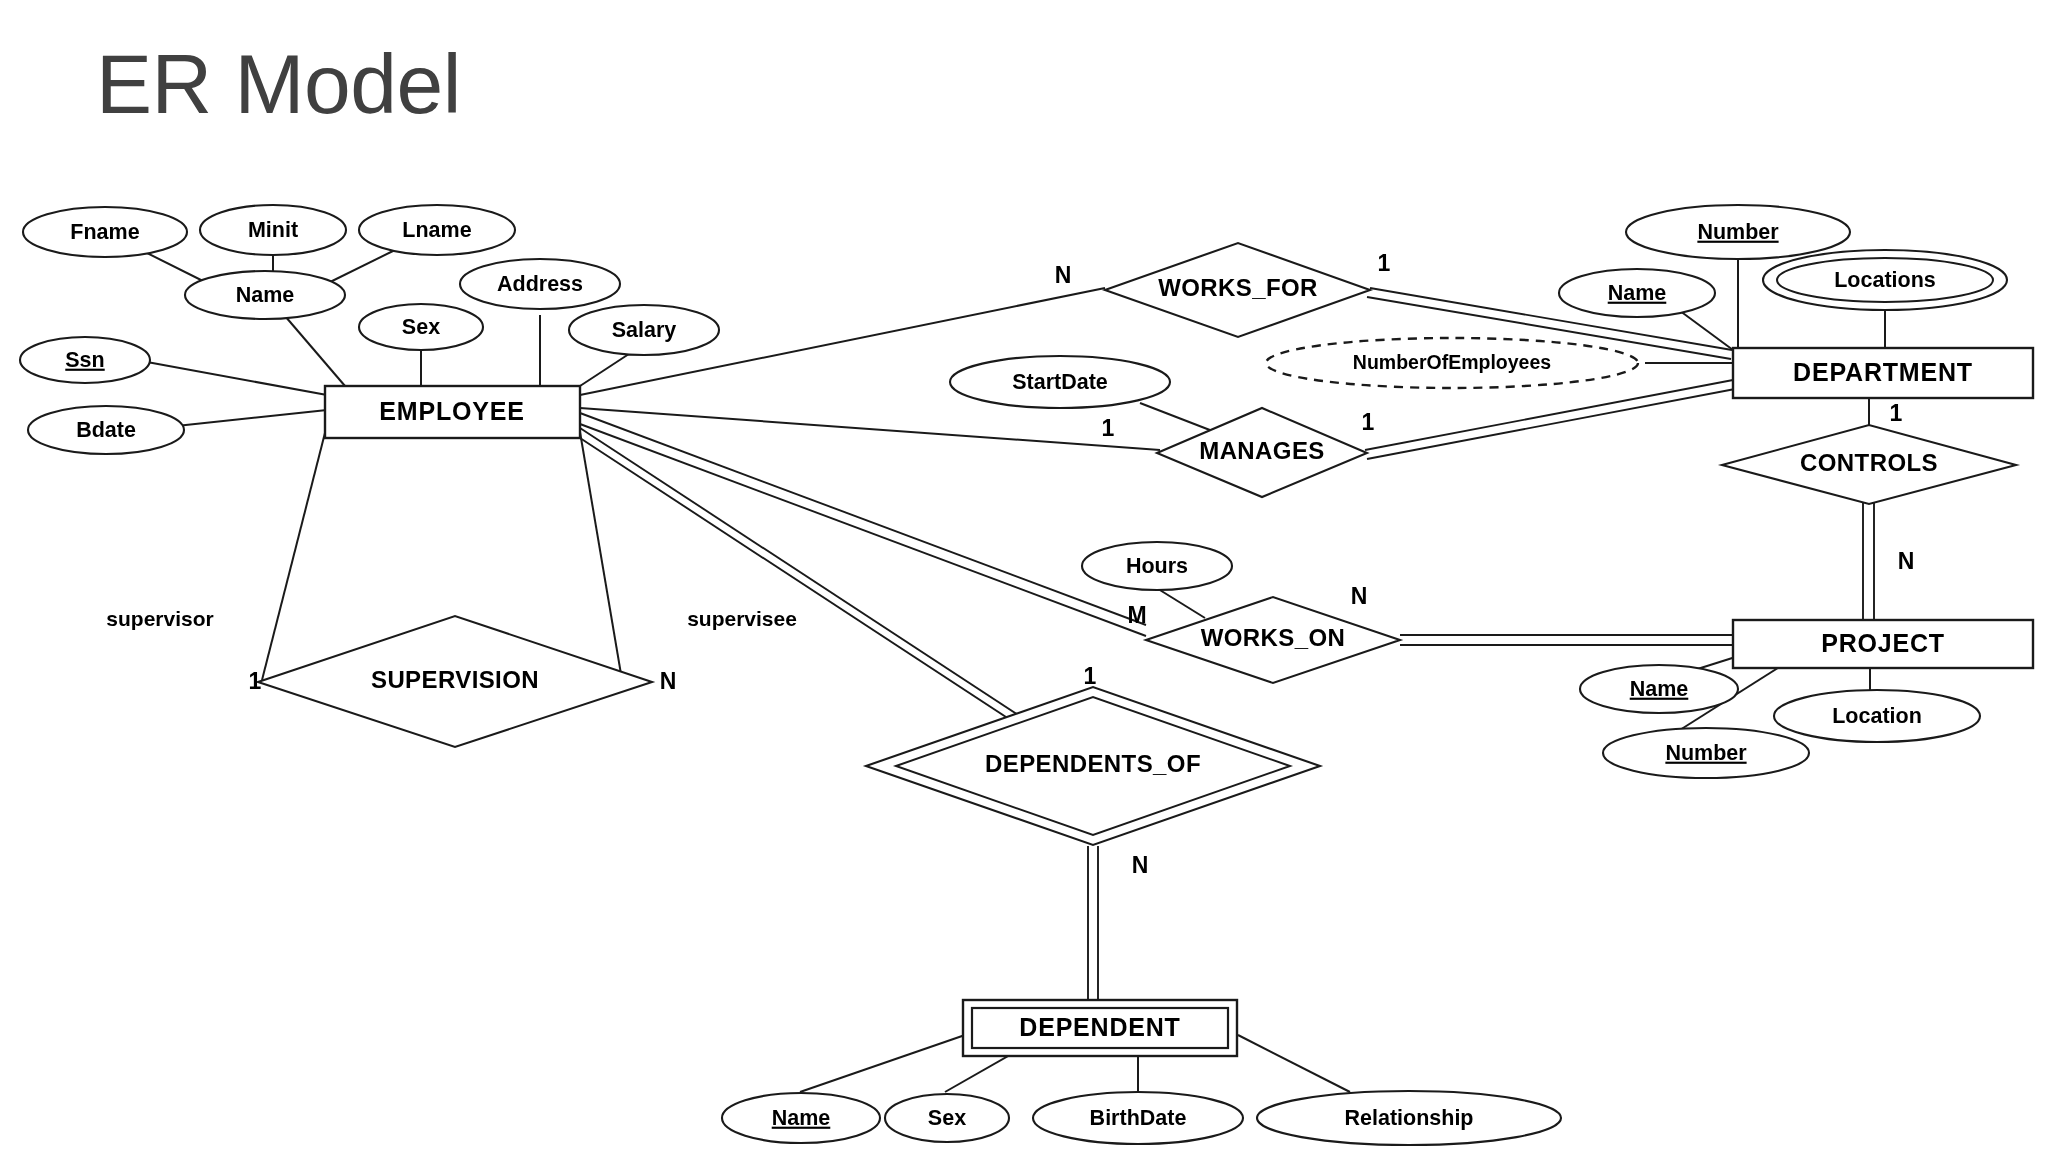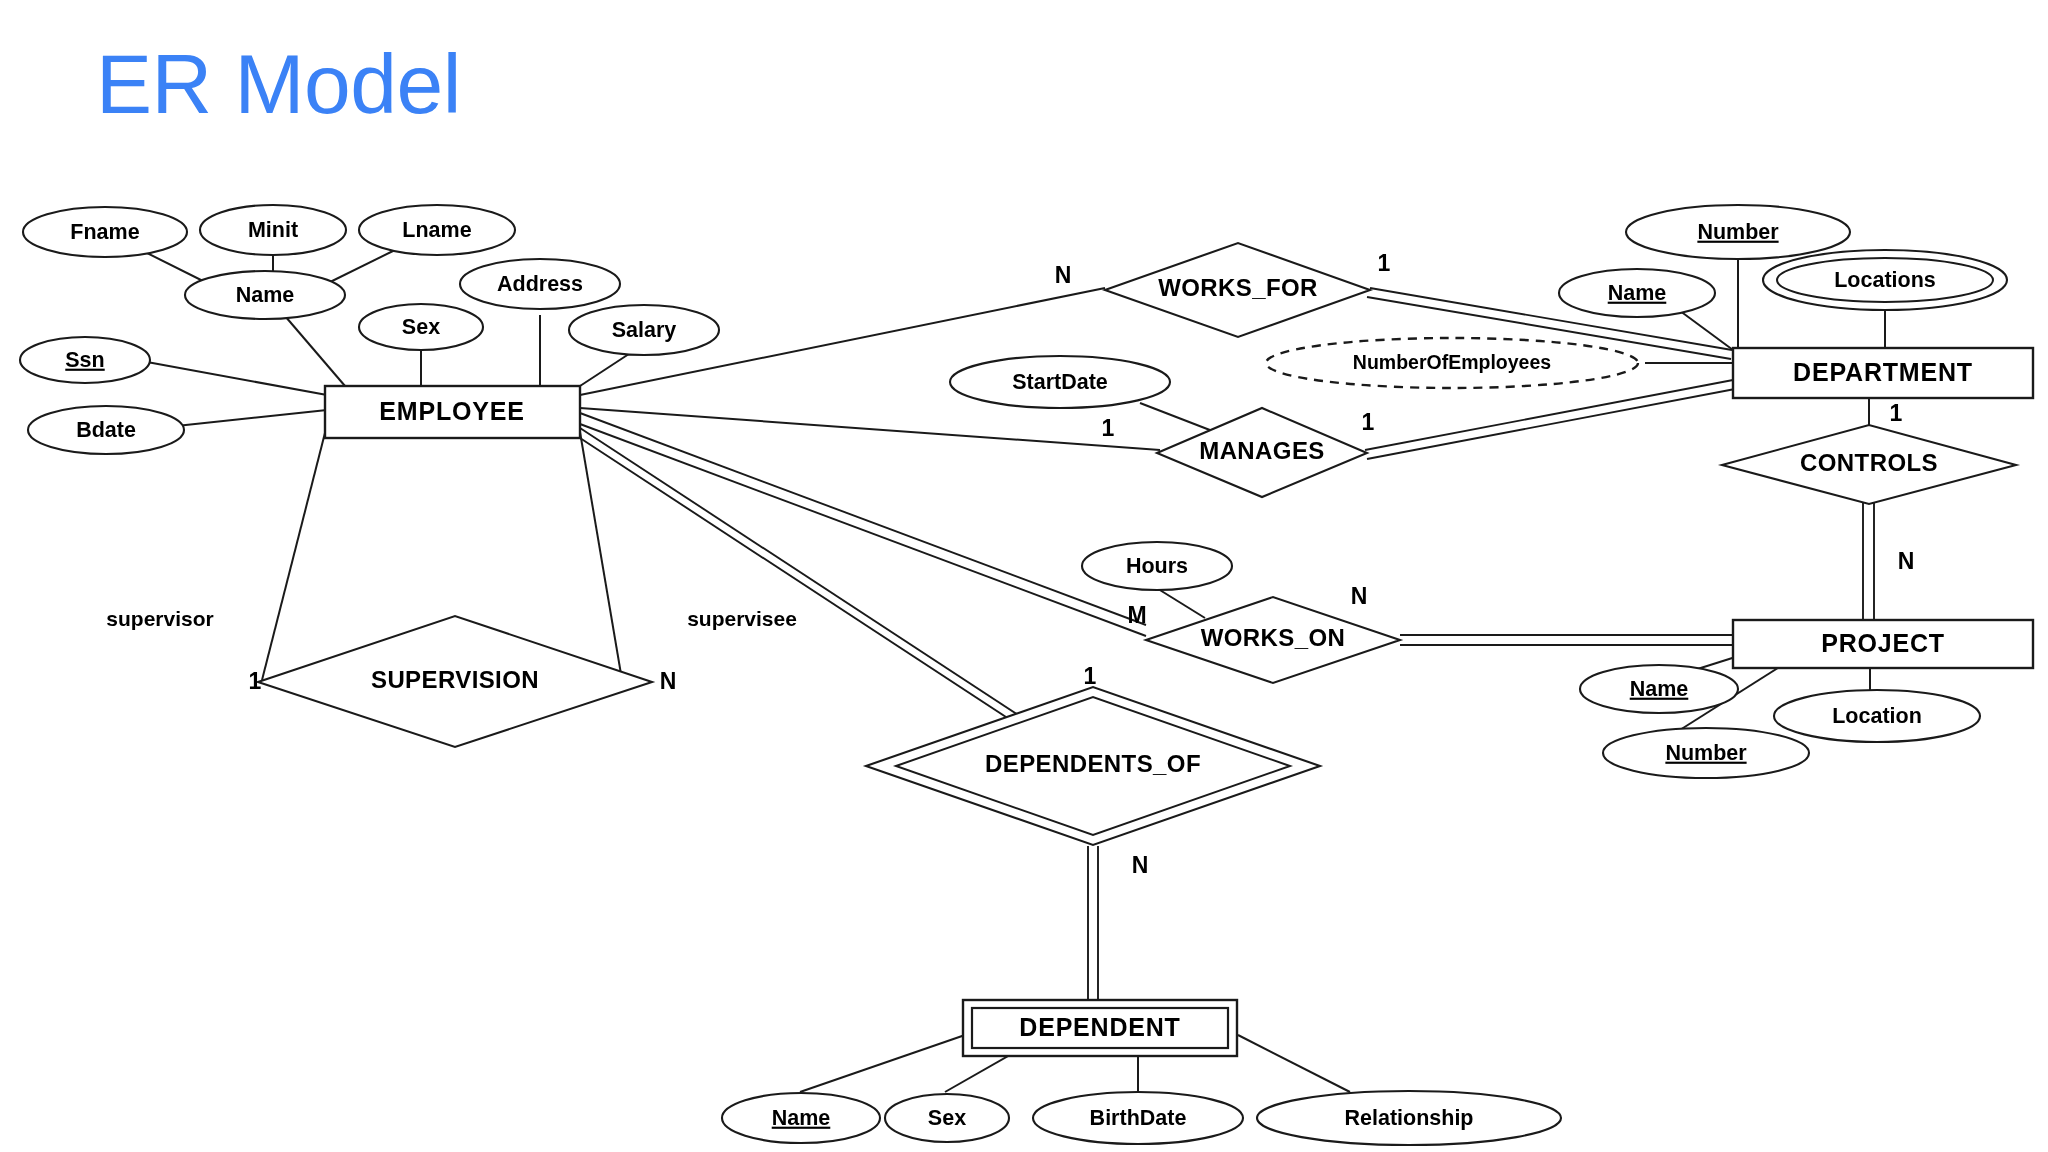--- a/index.html
+++ b/index.html
@@ -111,21 +111,21 @@
   .underline-key {
     text-decoration: underline;
   }
   #page-title {
     position: absolute;
     left: 96px;
     top: 42px;
     font-family: "Liberation Sans", sans-serif;
     font-size: 84px;
     font-weight: 400;
-    color: #3b82f6;
+    color: #404040;
     letter-spacing: -0.5px;
     line-height: 1;
     white-space: nowrap;
   }
 </style>
 </head>
 <body>
 
 <div id="er-root">
 

